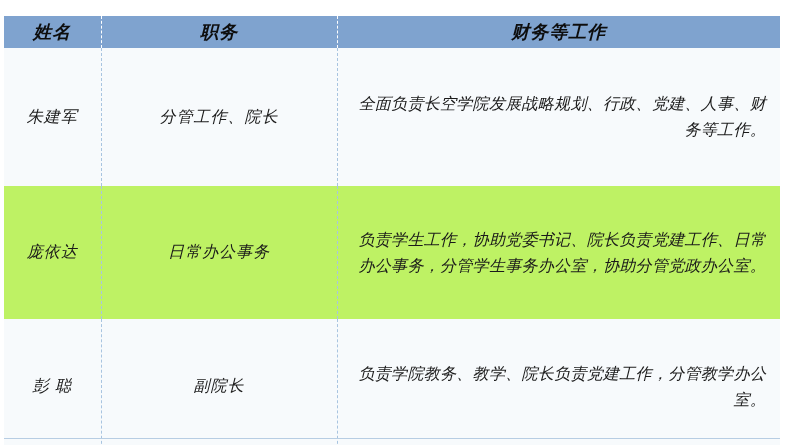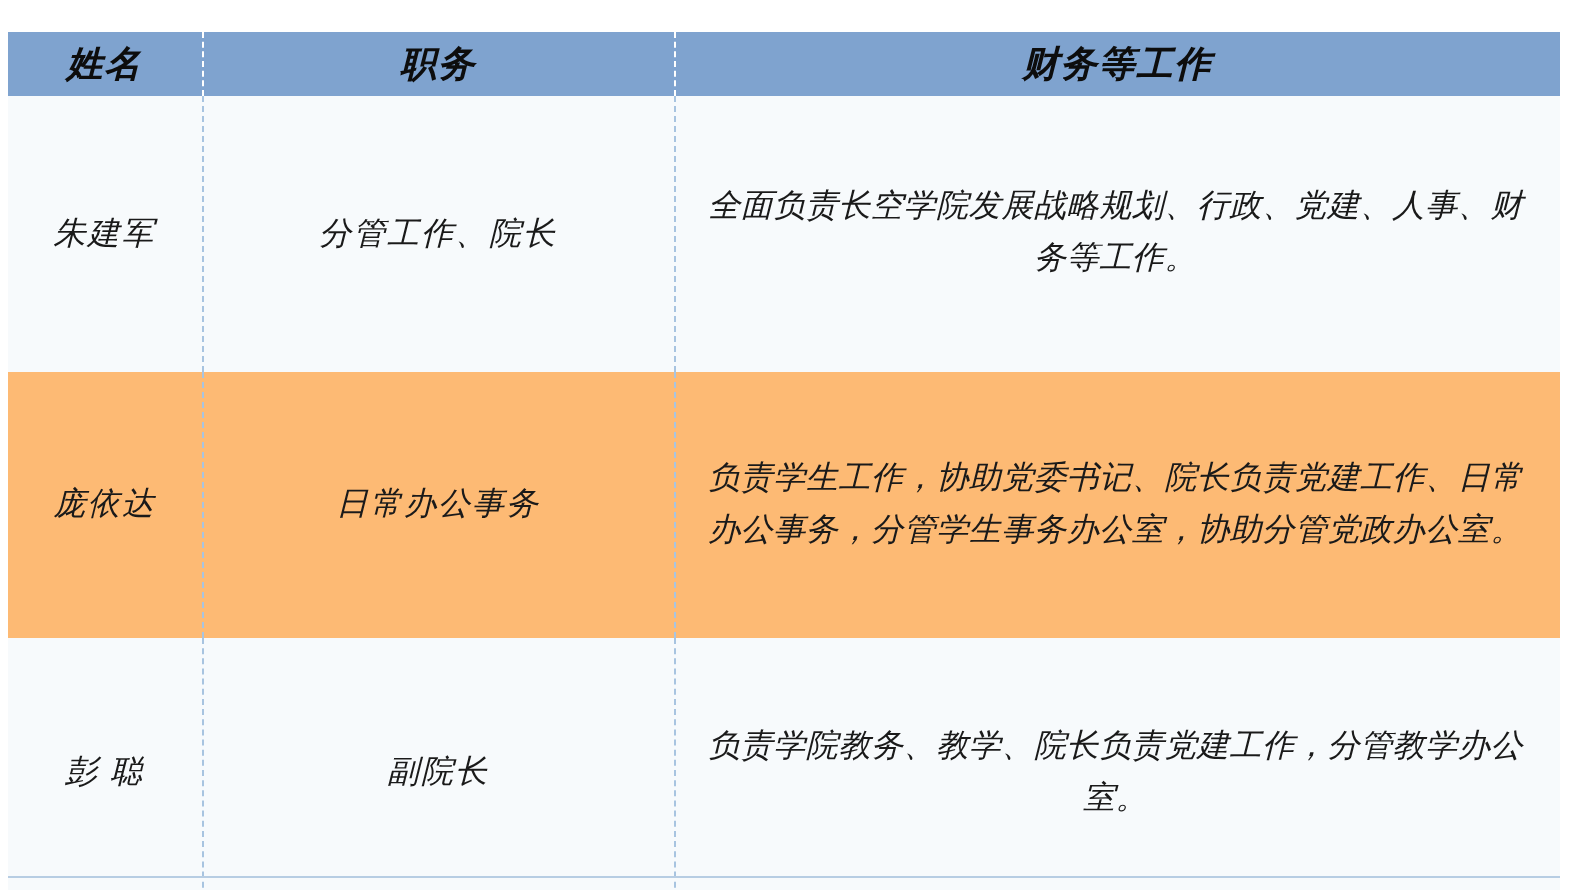--- a/index.html
+++ b/index.html
@@ -49,40 +49,40 @@
     color: #0d0d0d;
     text-align: center;
     vertical-align: middle;
     letter-spacing: 1px;
     border-right: 1px dashed #ffffff;
   }
   thead th:last-child { border-right: none; }
 
   
   tbody tr.row-odd  { background: #f7fafc; }
-  tbody tr.row-even { background: #fdba74; }
+  tbody tr.row-even { background: #bef264; }
 
   tbody td {
     padding: 0;
     margin: 0;
     font-size: 16px;
     color: #1a1a1a;
     vertical-align: middle;
     border-right: 1px dashed #a8c4e0;
   }
   tbody td:last-child { border-right: none; }
 
   tbody td.cell-name,
   tbody td.cell-post {
     text-align: center;
     letter-spacing: 1px;
   }
 
   tbody td.cell-duty {
-    text-align: center;
+    text-align: right;
     padding: 0 14px 0 12px;
     line-height: 1.62;
     letter-spacing: 0.3px;
   }
 
   tr.r1 td { height: 138px; }
   tr.r2 td { height: 133px; }
   tr.r3 td { height: 135px; }
 
   

